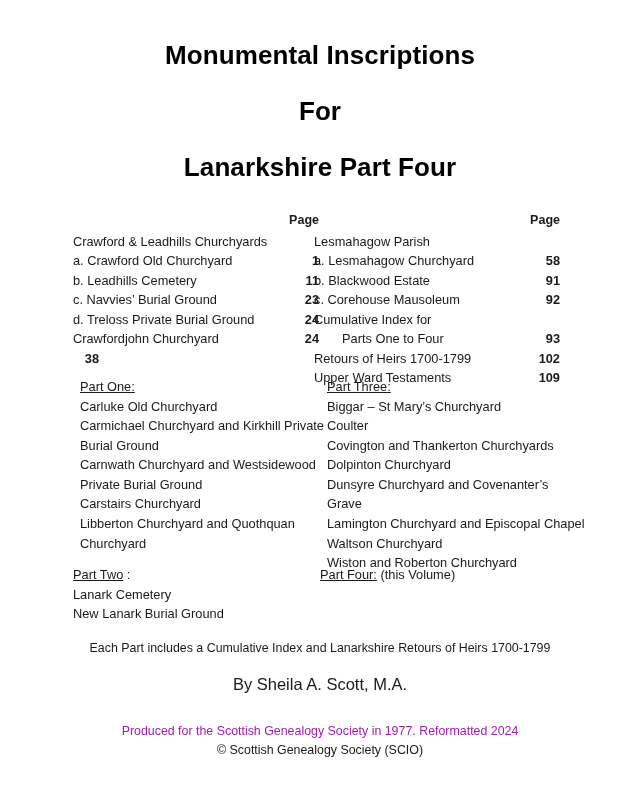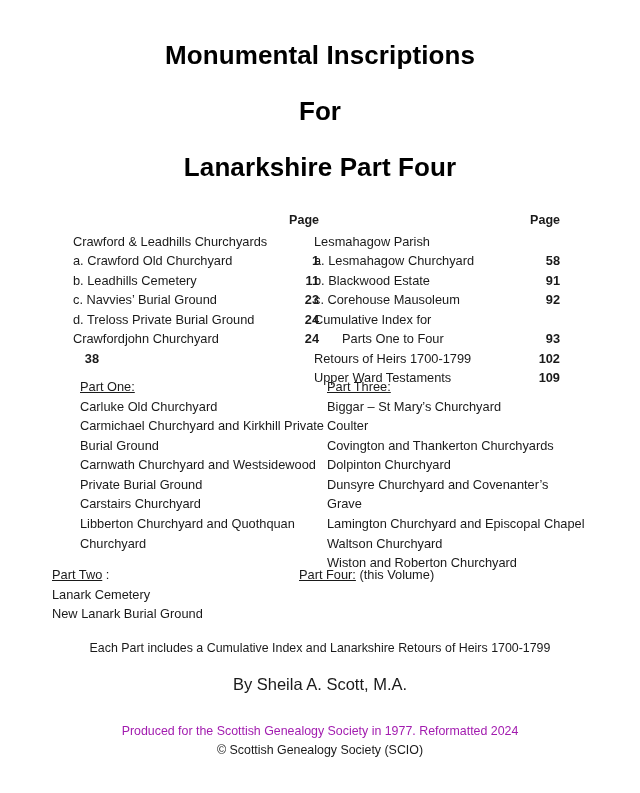--- a/index.html
+++ b/index.html
@@ -109,21 +109,21 @@
   }
 
   
   .parts2 {
     position: absolute;
     top: 565px;
     left: 0;
     width: 640px;
     display: flex;
   }
-  .parts2 .col-left  { width: 250px; margin-left: 52px; }
+  .parts2 .col-left  { width: 250px; margin-left: 73px; }
   .parts2 .col-right { width: 260px; margin-left: -3px; }
 
   
   .footer {
     position: absolute;
     top: 640px;
     left: 0;
     width: 640px;
     text-align: center;
   }

